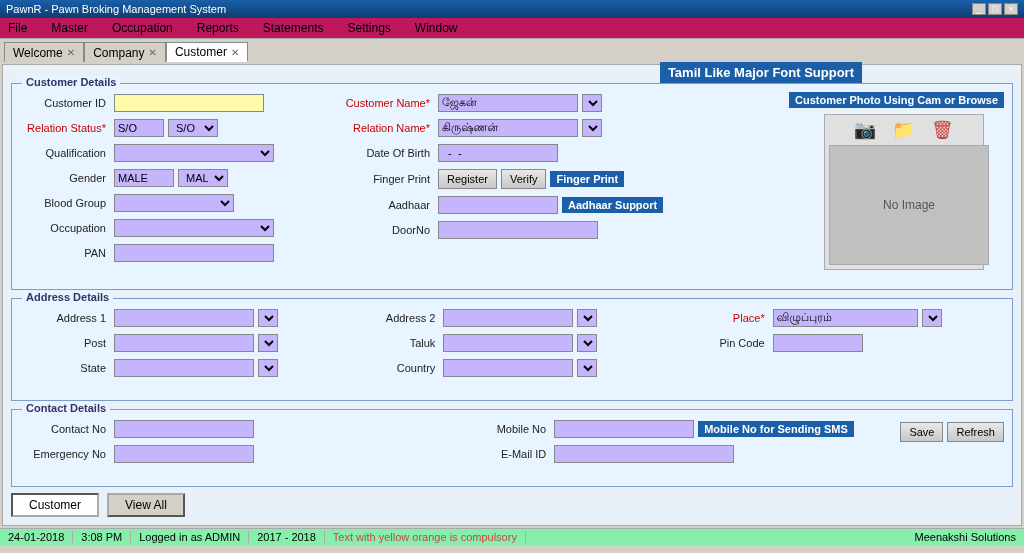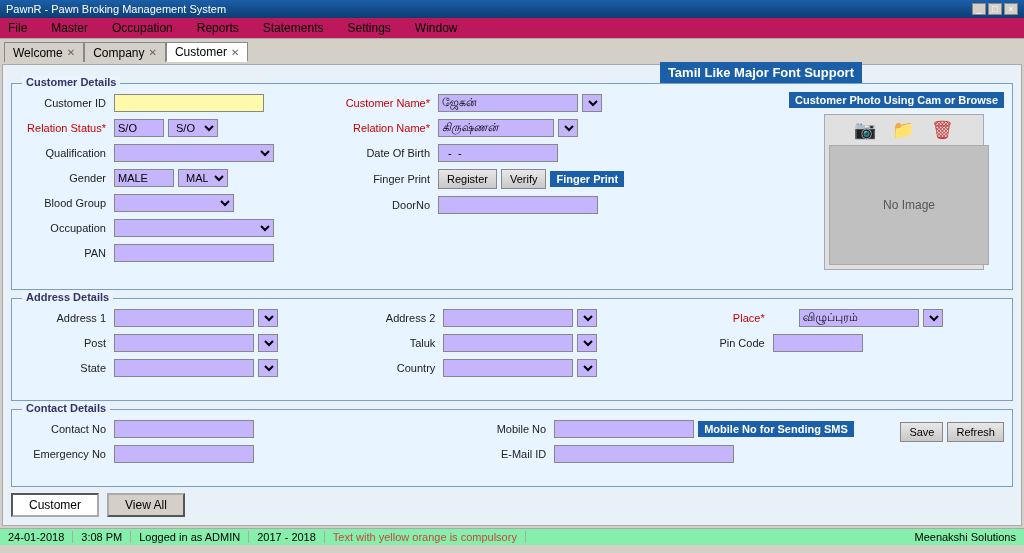--- a/index.html
+++ b/index.html
@@ -288,32 +288,37 @@
       </div>
 
       <div class="col-group">
         <div class="form-row">
           <span class="field-label required">Customer Name*</span>
           <input type="text" style="width: 140px;" value="ஜேகன்">
           <select style="width:20px;"><option>▼</option></select>
         </div>
         <div class="form-row">
           <span class="field-label required">Relation Name*</span>
-          <input type="text" style="width: 116px; font-style: italic;" value="கிருஷ்ணன்">
+          <input type="text" style="width: 140px;" value="கிருஷ்ணன்">
           <select style="width:20px;"><option>▼</option></select>
         </div>
         <div class="form-row">
           <span class="field-label">Date Of Birth</span>
           <input type="text" style="width: 120px;" value="  -  -    ">
         </div>
         <div class="form-row fingerprint-row">
           <span class="field-label">Finger Print</span>
           <button class="btn">Register</button>
           <button class="btn">Verify</button>
           <span class="tooltip-banner" style="font-size:11px; padding:2px 6px;">Finger Print</span>
+        </div>
+        <div class="form-row">
+          <span class="field-label">Aadhaar</span>
+          <input type="text" style="width: 120px;" value="">
+          <span class="tooltip-banner" style="font-size:11px; padding:2px 6px;">Aadhaar Support</span>
         </div>
         <div class="form-row">
           <span class="field-label">DoorNo</span>
           <input type="text" style="width: 160px;" value="">
         </div>
       </div>
 
       <div class="right-col">
         <div style="display:flex; justify-content:space-between; width:100%; align-items:center; margin-bottom:4px;">
           <span style="font-size:11px;">Ratings</span>
@@ -373,21 +378,21 @@
         <div class="form-row">
           <span class="field-label">Country</span>
           <input type="text" style="width: 130px;" value="">
           <select style="width:20px;"><option>▼</option></select>
         </div>
       </div>
 
       <div class="col-group">
         <div class="form-row">
           <span class="field-label required">Place*</span>
-          <input type="text" style="width: 120px; margin-left: 26px;" value="விழுப்புரம்">
+          <input type="text" style="width: 145px;" value="விழுப்புரம்">
           <select style="width:20px;"><option>▼</option></select>
         </div>
         <div class="form-row">
           <span class="field-label">Pin Code</span>
           <input type="text" style="width: 90px;" value="">
         </div>
       </div>
     </div>
   </div>
 

